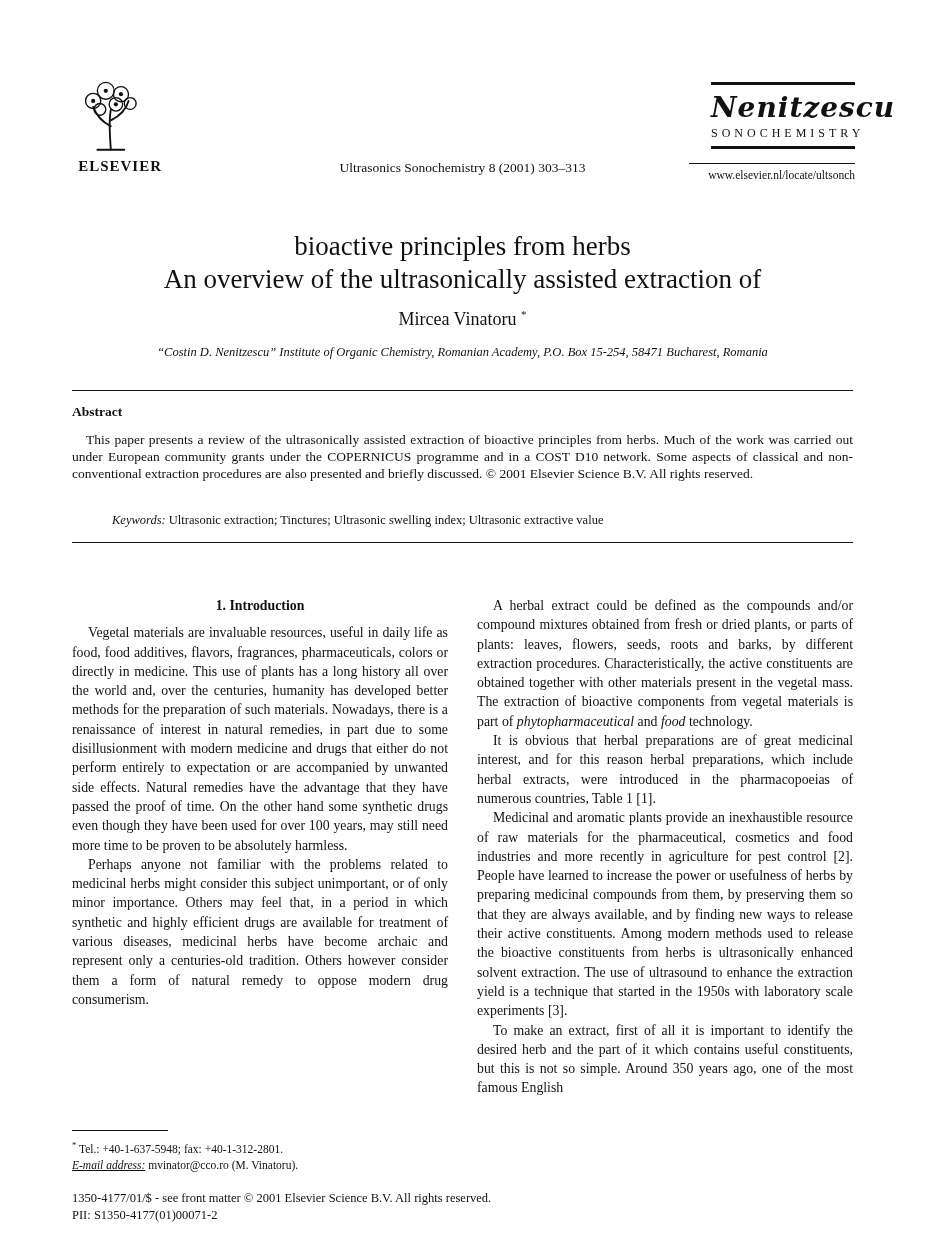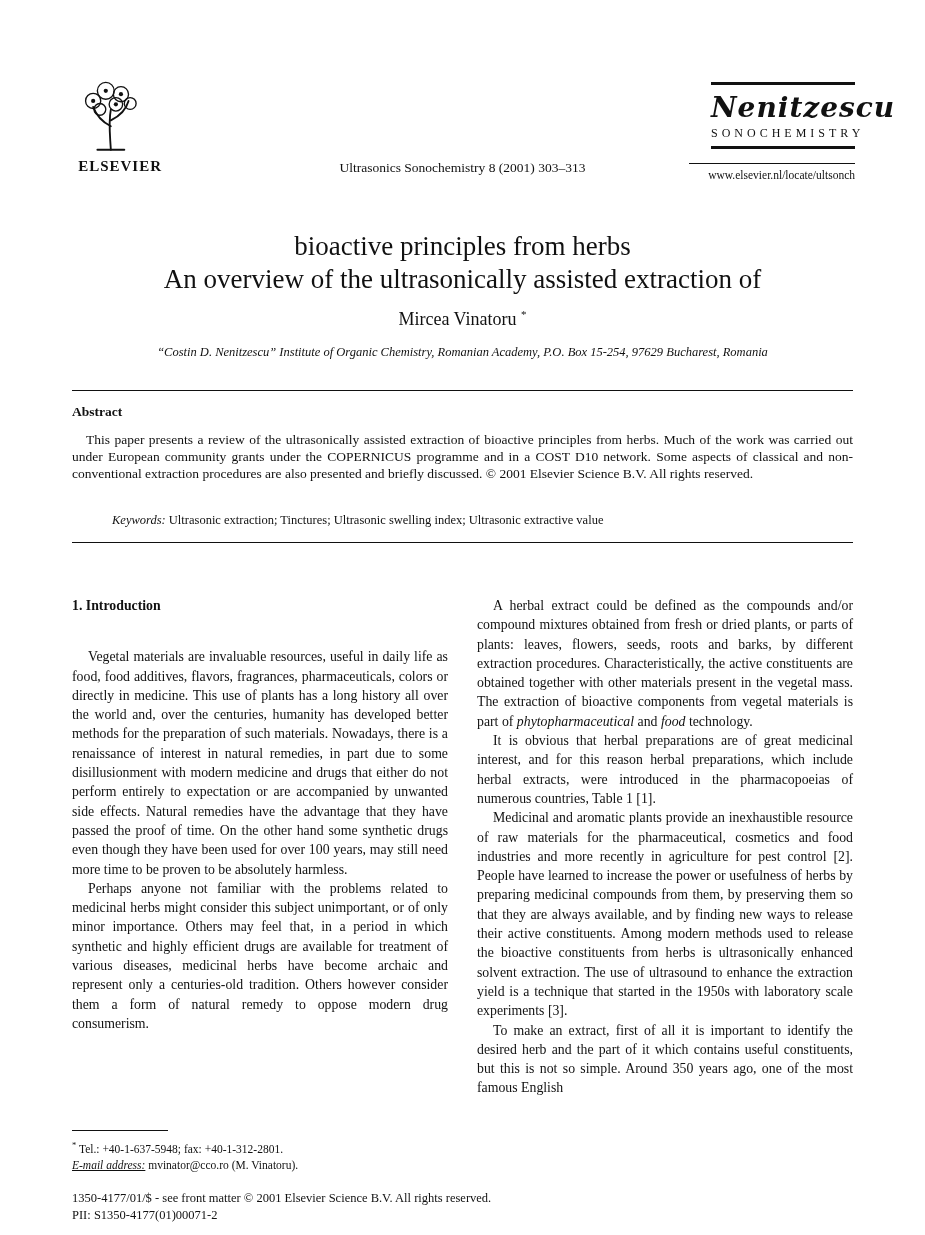--- a/index.html
+++ b/index.html
@@ -38,21 +38,21 @@
   
   .rule-abs-top { position:absolute; left:72px; right:72px; top:390px; height:1px; background:#111; }
   .abstract-head { position:absolute; left:72px; top:404px; font-weight:bold; font-size:13.5px; }
   .abstract-text { position:absolute; left:72px; width:781px; top:431px; font-size:13.5px; line-height:17.2px; text-align:justify; text-indent:14px; }
   .keywords { position:absolute; left:72px; width:781px; top:513px; font-size:12.5px; }
   .keywords .kw-label { font-style:italic;margin-left:40px; }
   .rule-abs-bot { position:absolute; left:72px; right:72px; top:542px; height:1px; background:#111; }
   
   .columns { position:absolute; left:72px; top:596px; width:781px; display:flex; gap:29px; }
   .col { width:376px; font-size:13.8px; line-height:19.3px; text-align:justify; hyphens:auto; }
-  .col h2 { font-size:13.8px; font-weight:bold; margin-bottom:32px; text-align:left; }
+  .col h2 { font-size:13.8px; font-weight:bold; margin-bottom:8px; text-align:center; }
   .col p { text-indent:16px; }
   .col .it { font-style:italic; }
   
   .footnote { position:absolute; left:72px; top:1130px; width:376px; font-size:11.5px; line-height:16px; }
   .footnote-rule { width:96px; height:1px; background:#111; margin-bottom:6px; }
   .footnote sup { font-size:8.5px; }
   .footnote .it { font-style:italic;text-decoration:underline; }
   .footer { position:absolute; left:72px; top:1190px; font-size:12.5px; line-height:16.5px; }
 </style>
 </head>
@@ -102,21 +102,21 @@
   </div>
 
   <div class="title">
     <div>bioactive principles from herbs</div>
     <div>An overview of the ultrasonically assisted extraction of</div>
   </div>
   <div class="author">
     <span>Mircea Vinatoru</span>
     <sup>*</sup>
   </div>
-  <div class="affiliation">“Costin D. Nenitzescu” Institute of Organic Chemistry, Romanian Academy, P.O. Box 15-254, 97629 Bucharest, Romania</div>
+  <div class="affiliation">“Costin D. Nenitzescu” Institute of Organic Chemistry, Romanian Academy, P.O. Box 15-254, 58471 Bucharest, Romania</div>
 
   <div class="rule-abs-top"></div>
   <div class="abstract-head">Abstract</div>
   <div class="abstract-text">This paper presents a review of the ultrasonically assisted extraction of bioactive principles from herbs. Much of the work was carried out under European community grants under the COPERNICUS programme and in a COST D10 network. Some aspects of classical and non-conventional extraction procedures are also presented and briefly discussed. © 2001 Elsevier Science B.V. All rights reserved.</div>
   <div class="keywords">
     <span class="kw-label">Keywords:</span><span> Ultrasonic extraction; Tinctures; Ultrasonic swelling index; Ultrasonic extractive value</span>
   </div>
   <div class="rule-abs-bot"></div>
 
   <div class="columns">

